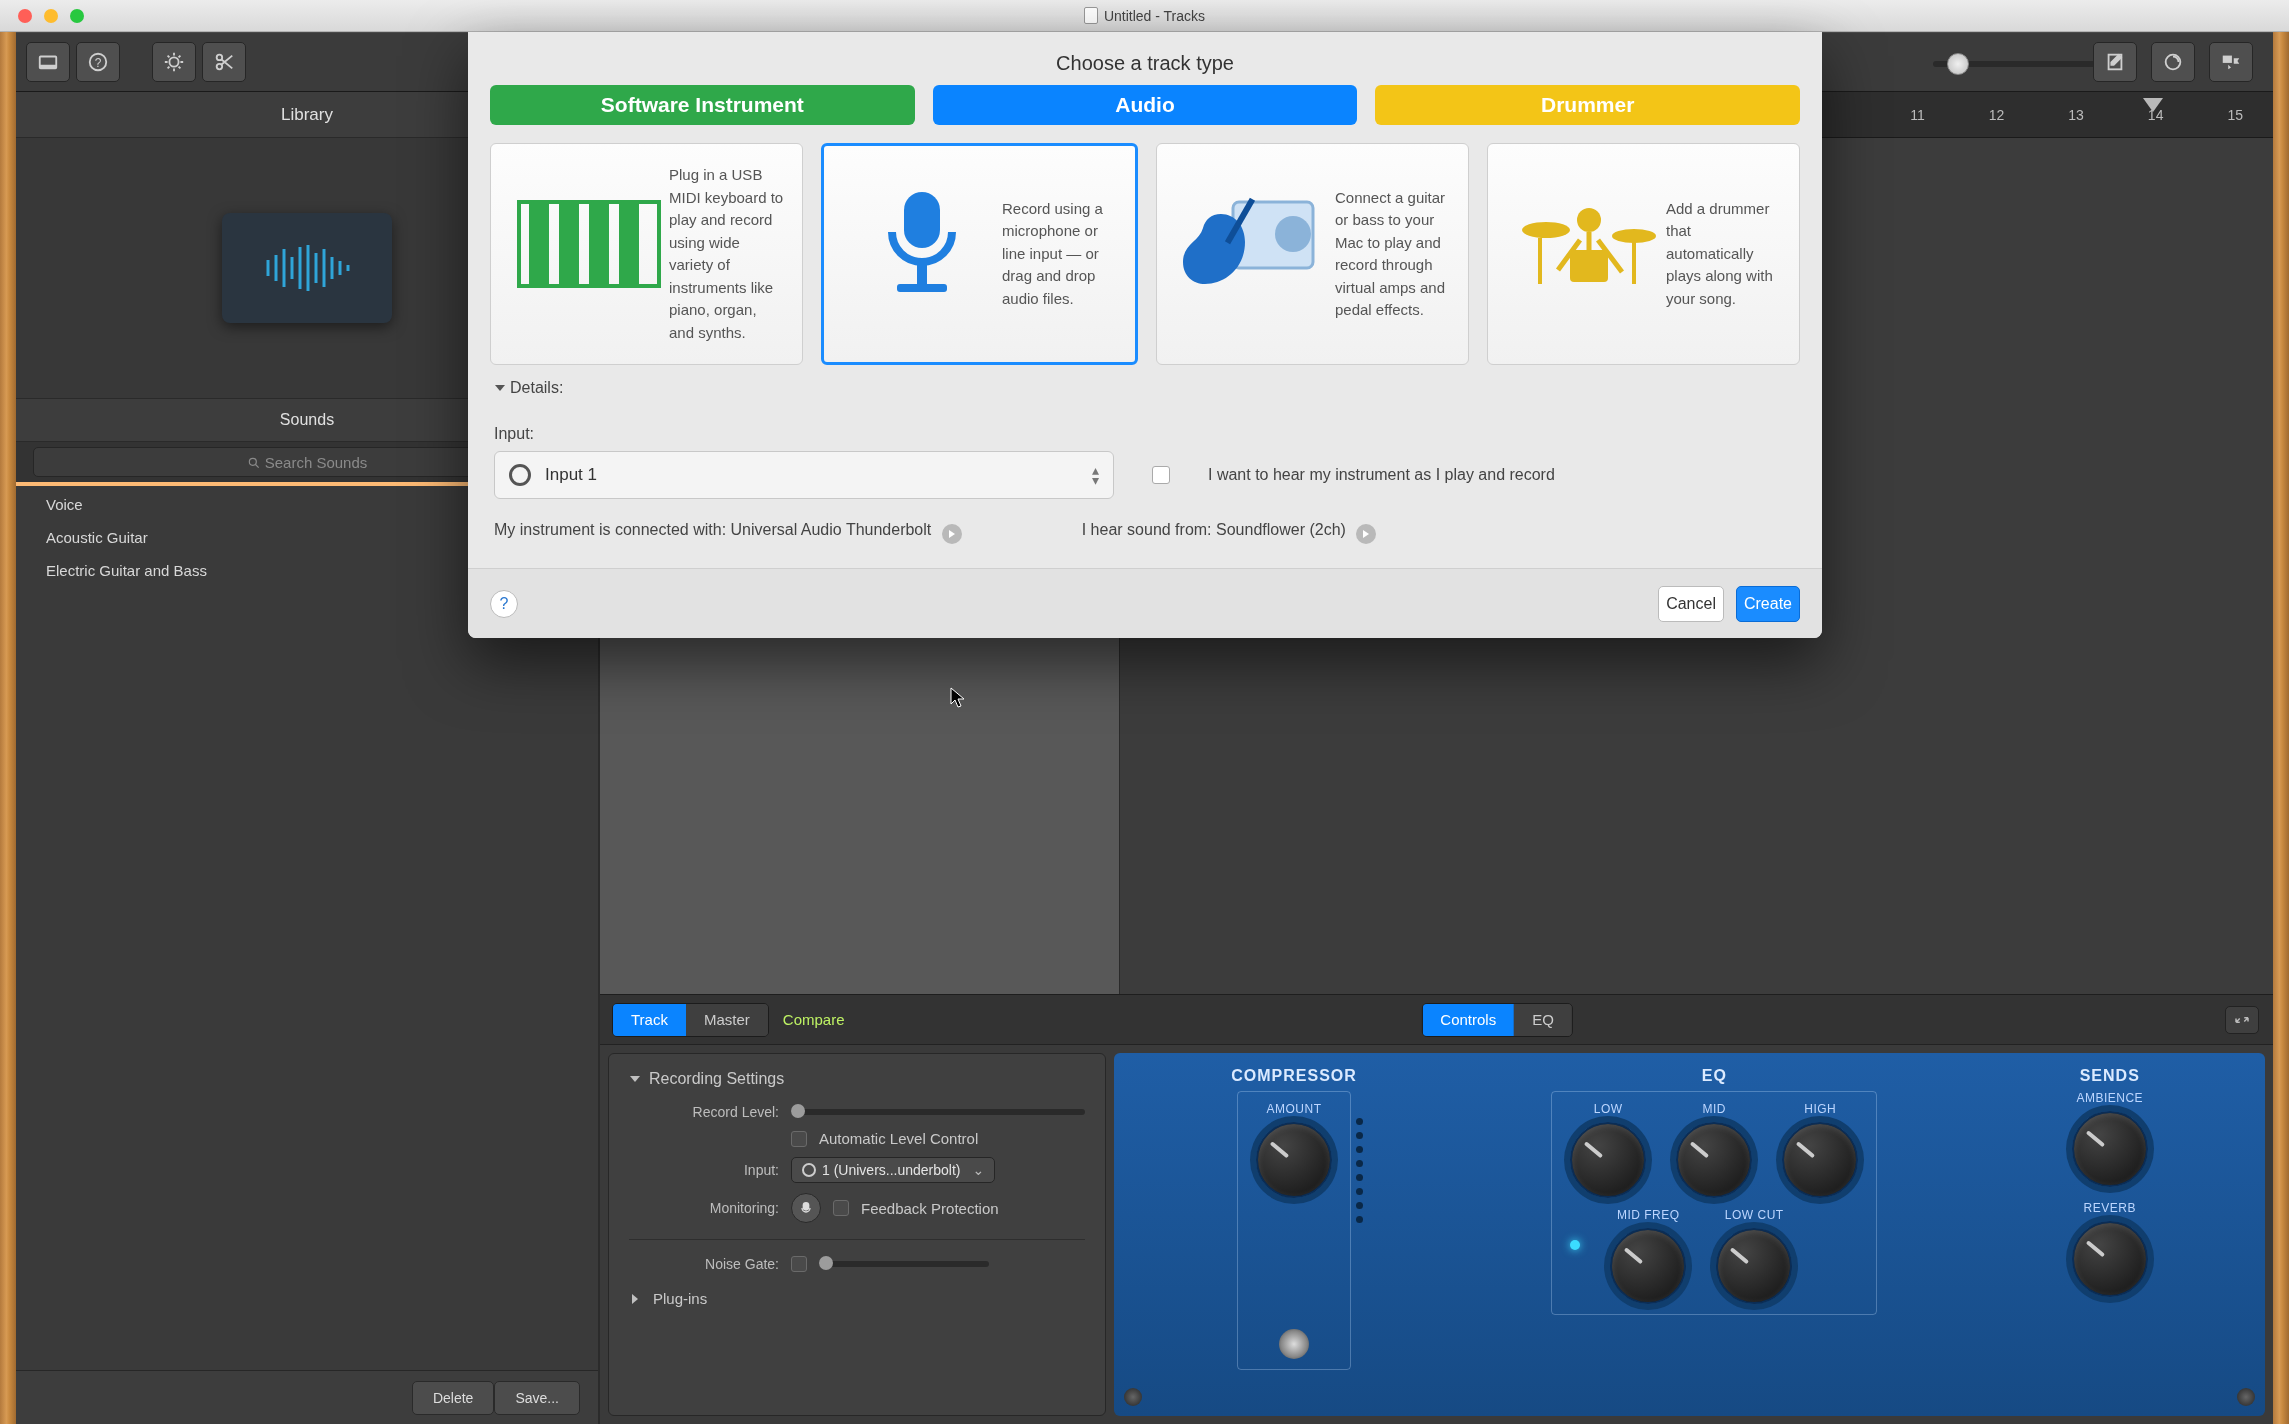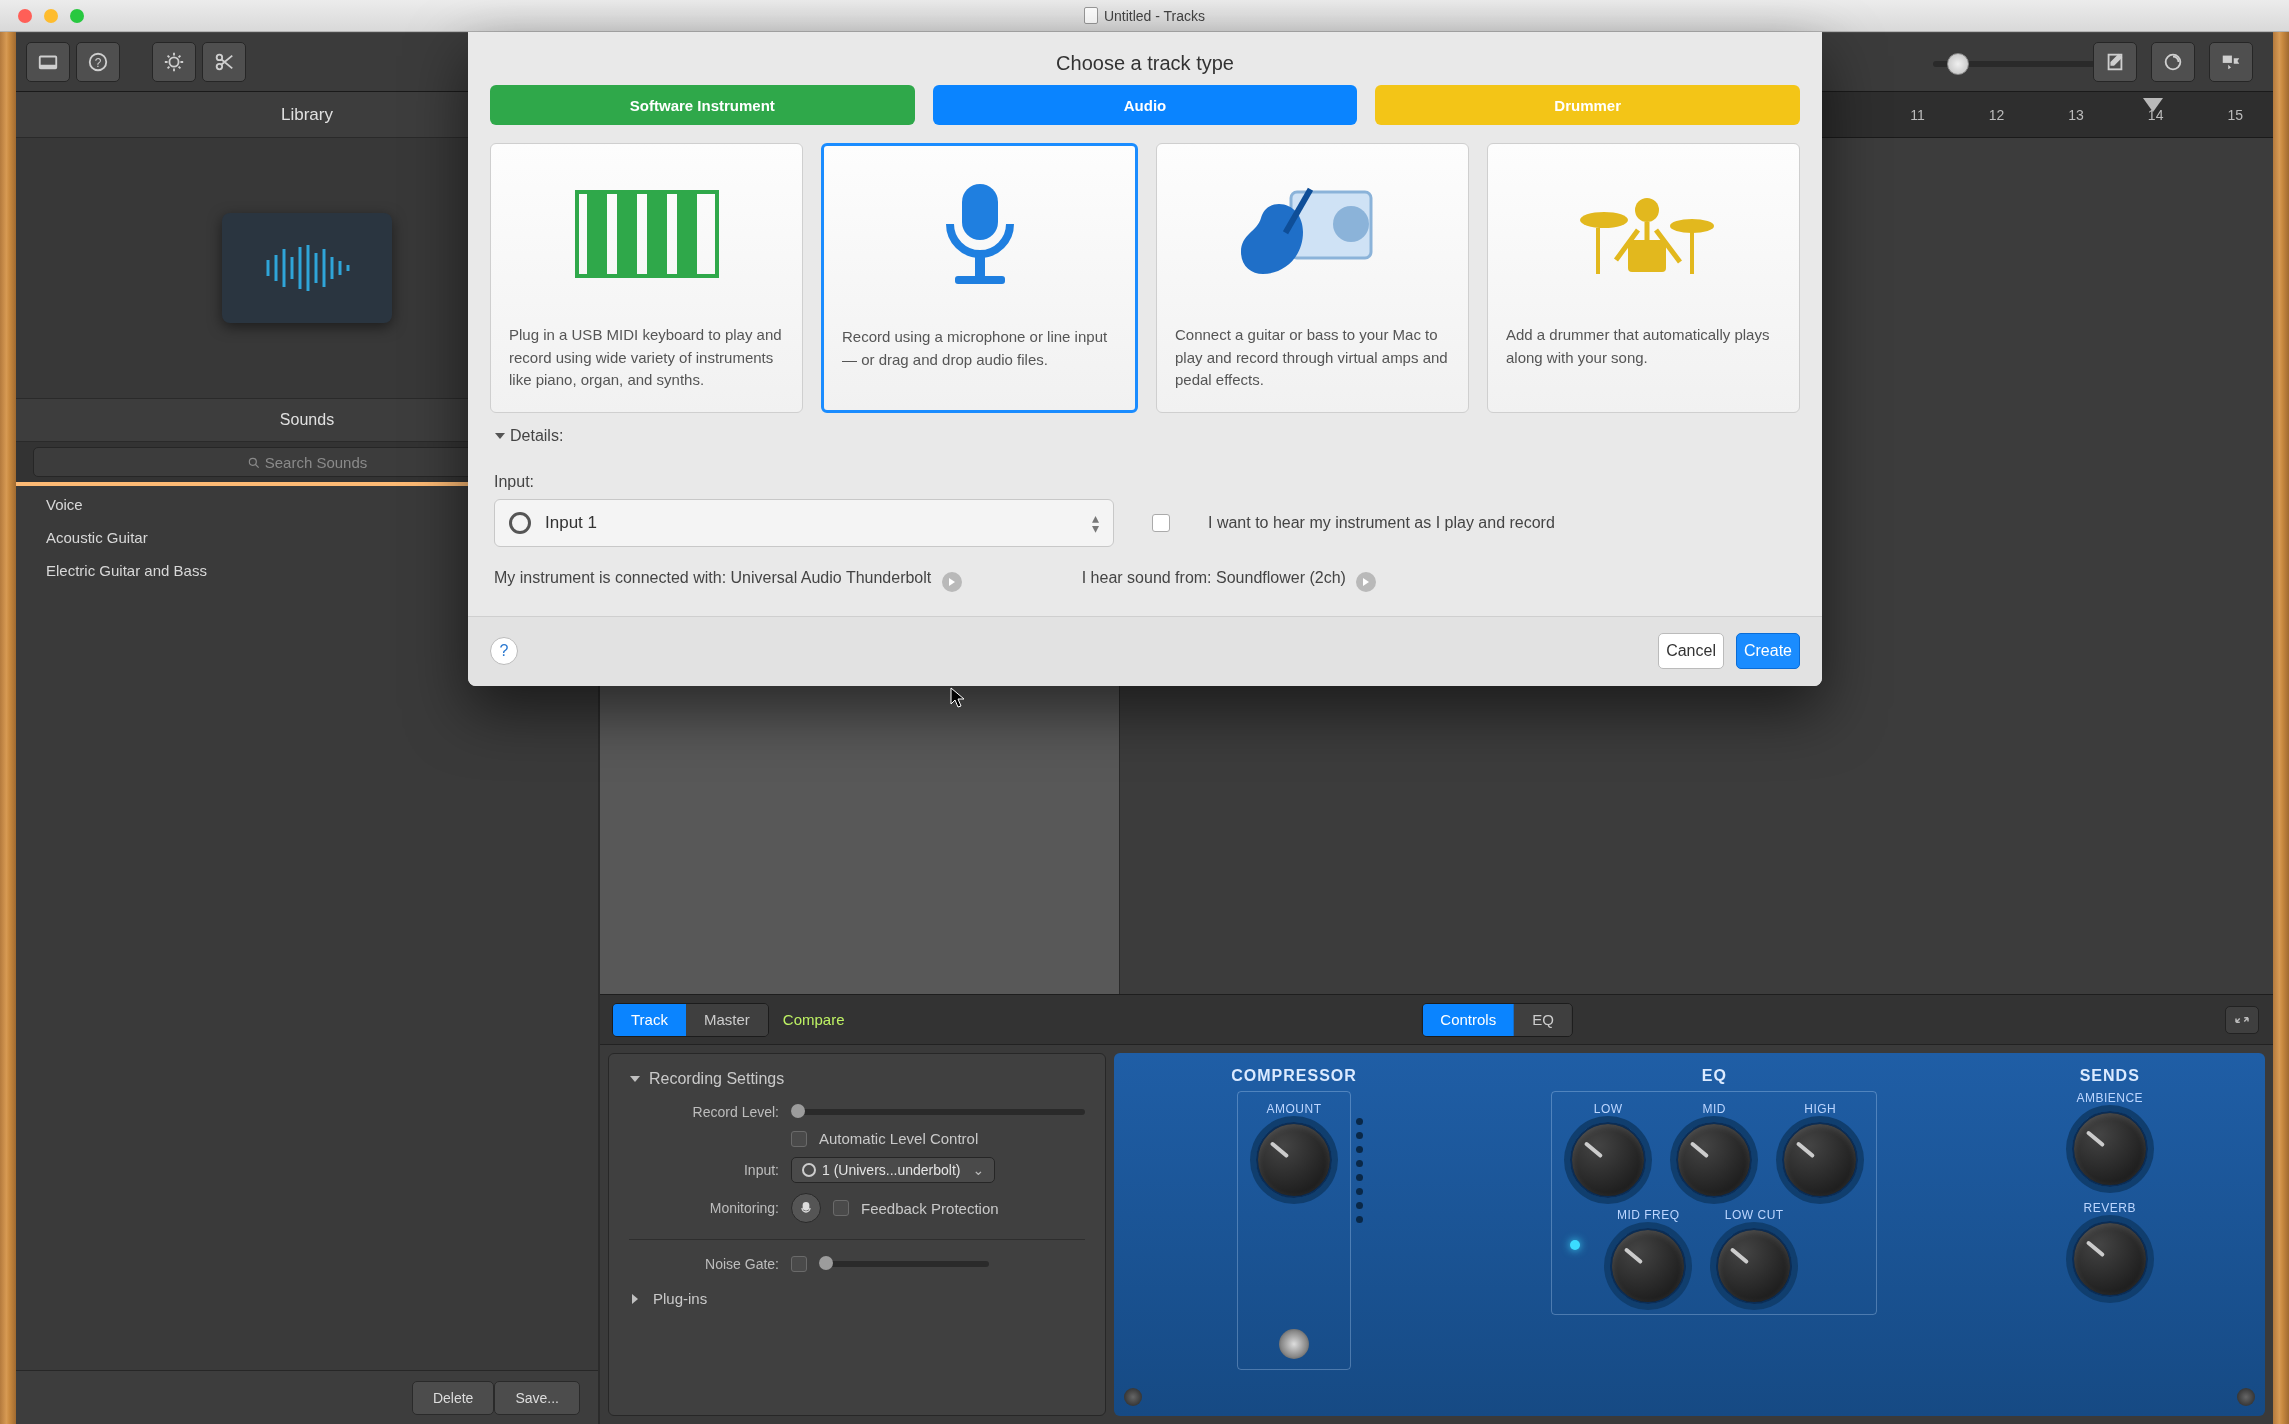--- a/index.html
+++ b/index.html
@@ -92,26 +92,26 @@
 .led-dot{width:10px;height:10px;border-radius:50%;background:#3bdcff;box-shadow:0 0 8px #3bdcff;margin-top:32px}
 .led-col{position:absolute;display:flex;flex-direction:column;gap:7px}
 .led-col span{width:7px;height:7px;border-radius:50%;background:#0a2847}
 .screw{position:absolute;width:18px;height:18px;border-radius:50%;background:radial-gradient(#666,#222);}
 
 
 .modal-backdrop{position:absolute;inset:0}
 .modal{position:absolute;left:468px;top:32px;width:1354px;background:#e9e9e9;border-radius:0 0 8px 8px;box-shadow:0 24px 60px rgba(0,0,0,.55)}
 .modal-title{text-align:center;font-size:20px;color:#333;padding:20px 0 10px}
 .type-tabs{display:flex;gap:18px;padding:0 22px}
-.type-tabs button{flex:1;height:40px;border:none;border-radius:6px;color:#fff;font-size:15px;font-weight:600}
+.type-tabs button{flex:1;height:40px;border:none;border-radius:6px;color:#fff;font-size:21px;font-weight:600}
 .tab-green{background:#2fa84a}
 .tab-blue{background:#0a84ff}
 .tab-yellow{background:#f3c517;color:#333}
 .cards{display:flex;gap:18px;padding:18px 22px 0}
-.card{flex:1;background:linear-gradient(#fdfdfd,#f1f1f1);border:1px solid #cfcfcf;border-radius:6px;padding:20px 18px;display:flex;flex-direction:column;align-items:center}
+.card{flex:1;background:linear-gradient(#fdfdfd,#f1f1f1);border:1px solid #cfcfcf;border-radius:6px;padding:20px 18px;display:flex;flex-direction:row;align-items:center}
 .card.selected{border:3px solid #1a8cff}
 .card .art{height:140px;display:flex;align-items:center;justify-content:center;margin-bottom:20px}
 .card p{font-size:15px;color:#555;line-height:1.5}
 .details{padding:14px 26px 0;color:#444;font-size:16px;display:flex;align-items:center;gap:4px}
 .details svg{width:12px;height:12px;fill:#555}
 .details-body{padding:10px 26px 24px}
 .input-label{font-size:16px;color:#444;margin:18px 0 8px}
 .input-row{display:flex;align-items:center;gap:38px}
 .big-select{flex:0 0 620px;height:48px;background:#f4f4f4;border:1px solid #c8c8c8;border-radius:6px;display:flex;align-items:center;padding:0 14px;gap:14px;color:#333;font-size:17px;position:relative}
 .big-select .ring2{width:22px;height:22px;border:3px solid #555;border-radius:50%}

